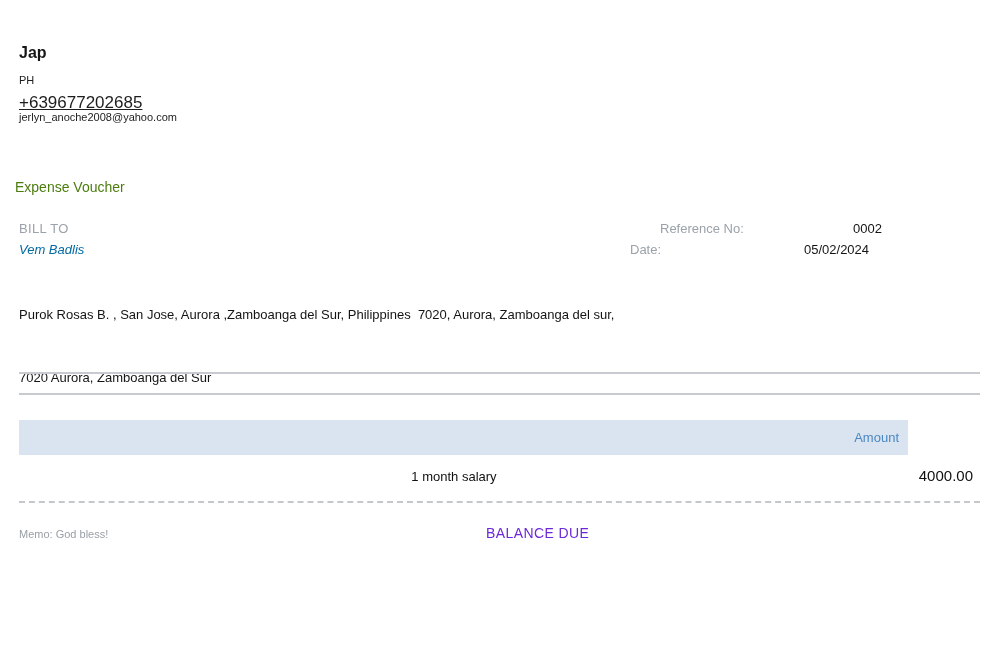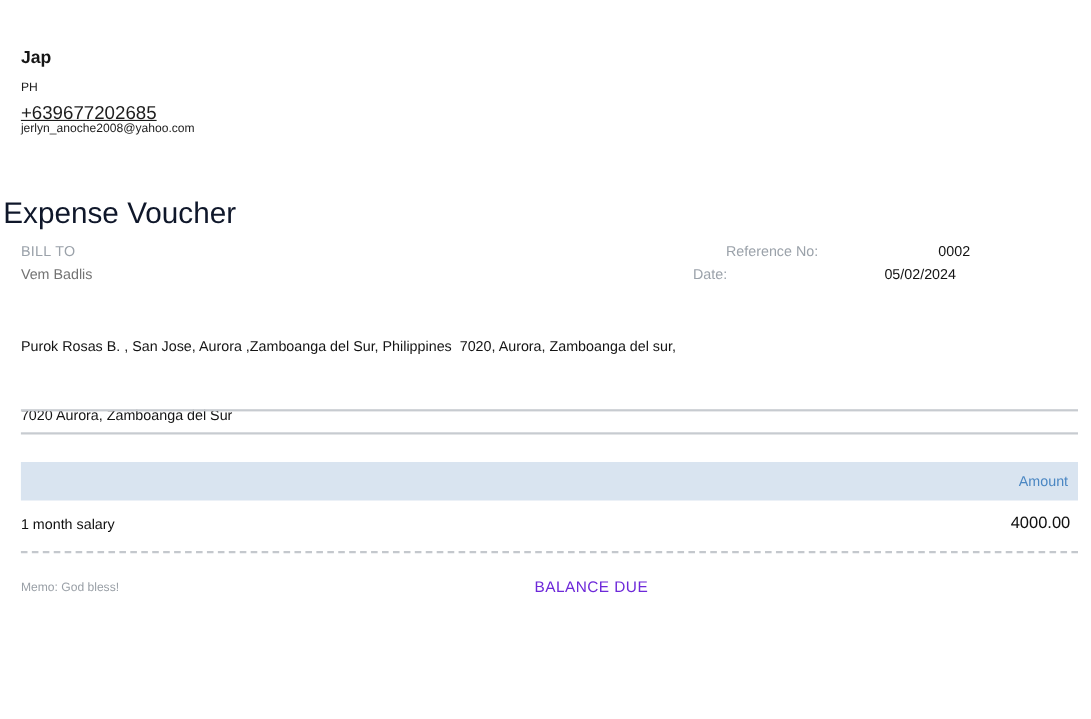--- a/index.html
+++ b/index.html
@@ -17,49 +17,49 @@
   }
   .abs { position: absolute; }
 
   
   .biz-name   { left: 19px; top: 44px;  font-size: 16px; font-weight: bold; color: #161616; }
   .biz-country{ left: 19px; top: 74px;  font-size: 11px; color: #1d1d1d; }
   .biz-phone  { left: 19px; top: 93px;  font-size: 17px; color: #1d1d1d; text-decoration: underline; }
   .biz-email  { left: 19px; top: 111px; font-size: 11px; color: #1d1d1d; }
 
   
-  .doc-title  { left: 3px; top: 179px; font-size: 27px; font-weight: normal; color: #0f172a; }
+  .doc-title  { left: 15px; top: 179px; font-size: 14px; font-weight: normal; color: #4d7c0f; }
 
   
   .billto-label { left: 19px; top: 221px; font-size: 13px; color: #9ba2aa; letter-spacing: 0.3px; }
-  .billto-name  { left: 19px; top: 242px; font-size: 13px; color: #737373; }
+  .billto-name  { left: 19px; top: 242px; font-size: 13px; color: #0369a1; font-style: italic; }
   .billto-address { left: 19px; top: 262px; font-size: 13px; color: #141414; line-height: 21px; white-space: pre-wrap; width: 640px; }
 
   
   .ref-label  { left: 660px; top: 221px; font-size: 13px; color: #9ba2aa; }
   .date-label { left: 630px; top: 242px; font-size: 13px; color: #9ba2aa; }
   .ref-value  { left: 853px; top: 221px; font-size: 13px; color: #141414; }
   .date-value { left: 804px; top: 242px; font-size: 13px; color: #141414; }
 
   
   .rule { left: 19px; width: 961px; height: 2px; background: #c7cbd0; }
   .rule-1 { top: 372px; }
   .rule-2 { top: 393px; }
 
   
   .amount-bar {
-    left: 19px; top: 420px; width: 961px; height: 35px;
+    left: 19px; top: 420px; width: 889px; height: 35px;
     background: #d9e4f0;
     display: flex; align-items: center; justify-content: flex-end;
     padding-right: 9px; box-sizing: border-box;
   }
   .amount-bar .hdr { font-size: 13px; color: #4b87c3; }
 
   
-  .row-desc   { left: 19px; top: 469px; width: 870px; text-align: left; font-size: 13px; color: #101010; }
+  .row-desc   { left: 19px; top: 469px; width: 870px; text-align: center; font-size: 13px; color: #101010; }
   .row-amount { right: 19px; top: 467px; font-size: 15px; color: #101010; text-align: right; }
 
   
   .dashed-rule { left: 19px; top: 501px; width: 961px; height: 0; border-top: 2px dashed #c4c8cd; }
 
   
   .memo        { left: 19px; top: 528px; font-size: 11px; color: #9aa0a7; }
   .balance-due { left: 486px; top: 525px; font-size: 14px; color: #6d28d9; letter-spacing: 0.4px; }
 </style>
 </head>

